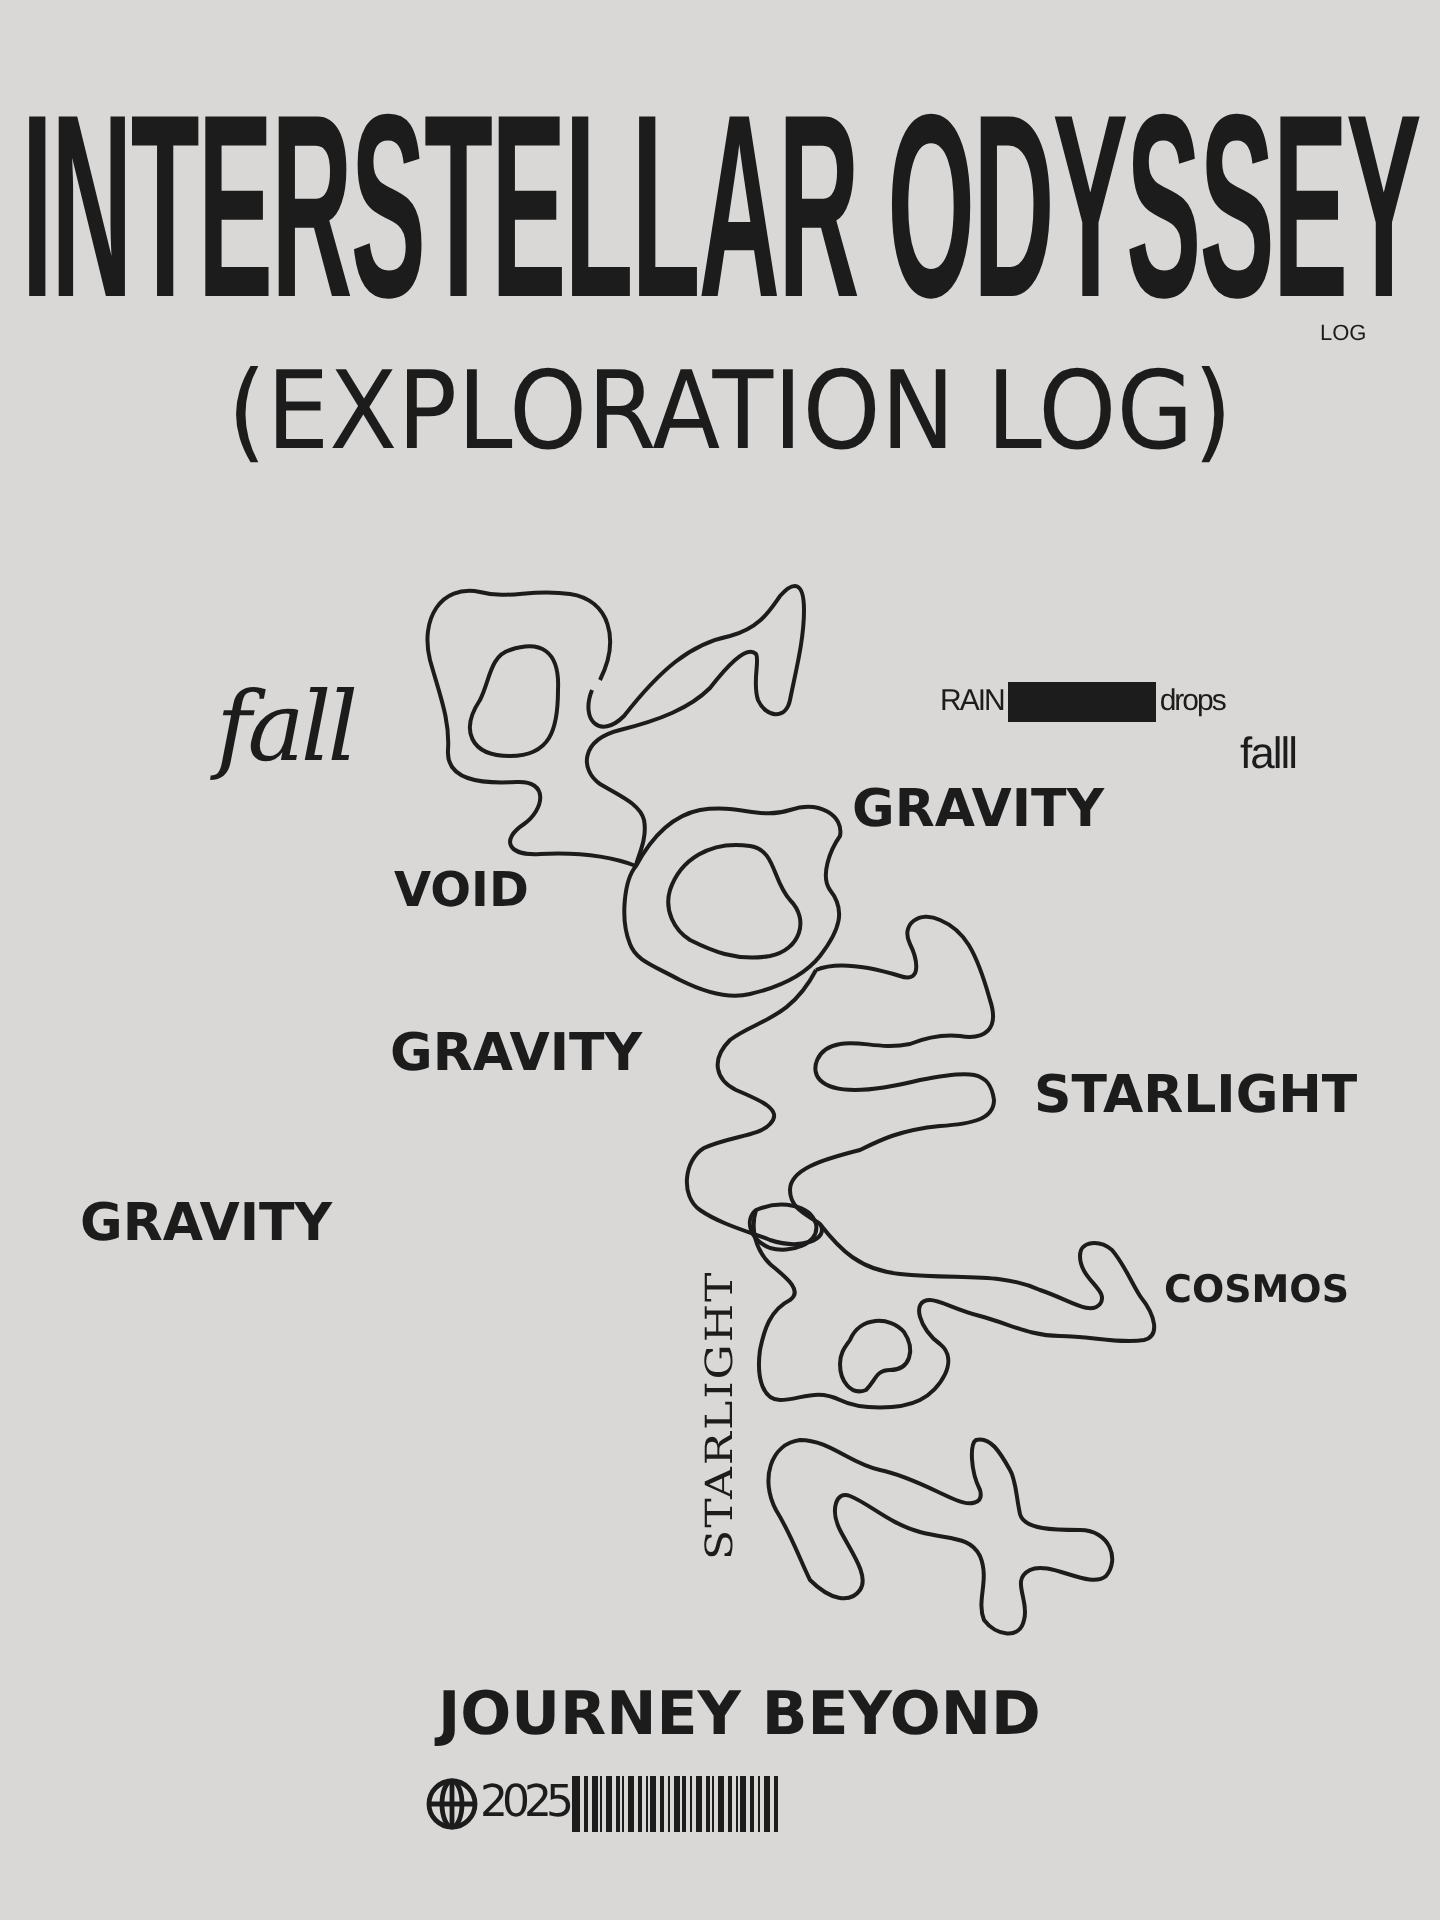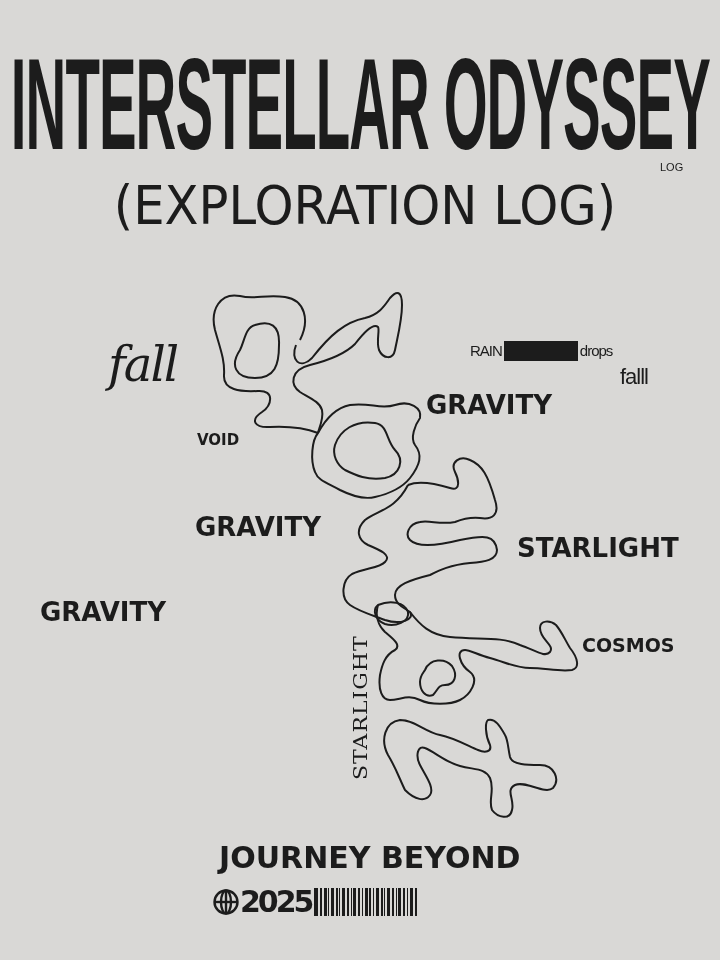--- a/index.html
+++ b/index.html
@@ -23,21 +23,21 @@
     .lbl { font-weight:700; font-family:"DejaVu Sans", sans-serif; white-space:nowrap; letter-spacing:0; }
     .rain-row { left:470px; top:340px; display:flex; align-items:center; font-size:15px; line-height:22px; letter-spacing:-1px;}
     .rain-bar { width:74px; height:20px; background:#1c1c1c; margin:0 2px; }
     .falll { left:620px; top:366px; font-size:22px; line-height:22px; letter-spacing:-1px; }
     .starlight-v {
       left:350px; top:780px; font-family:"DejaVu Serif", serif; font-size:22px; letter-spacing:1px;
       transform:rotate(-90deg); transform-origin:left top; white-space:nowrap; transform:rotate(-90deg) scaleY(0.85);
     }
     .journey { left:180px; top:840px; font-size:30px; line-height:36px;margin-left:39px; }
     .footer-row { left:212px; top:885px; display:flex; align-items:center; height:34px; }
-    .year { font-size:30px; font-weight:700; letter-spacing:-3px; line-height:34px; font-family:"DejaVu Sans", sans-serif;text-align:center; }
+    .year { font-size:22px; font-weight:400; letter-spacing:-3px; line-height:34px; font-family:"DejaVu Sans", sans-serif;text-align:center; }
     .barcode { display:flex; align-items:stretch; height:28px; margin-left:2px; }
     .barcode span { display:block; background:#1c1c1c; height:100%; }
   </style>
 </head>
 <body>
 
 <div class="abs title-wrap">
   <span class="title-inner">INTERSTELLAR ODYSSEY</span>
 </div>
 <div class="abs log-small">LOG</div>
@@ -68,21 +68,21 @@
 <div class="abs fall">fall</div>
 
 <div class="abs rain-row">
   <span>RAIN</span>
   <span class="rain-bar"></span>
   <span>drops</span>
 </div>
 <div class="abs falll">falll</div>
 
 <div class="abs lbl" style="left:426px;top:390px;font-size:26px;">GRAVITY</div>
-<div class="abs lbl" style="left:197px;top:431px;font-size:15px;">VOID</div>
+<div class="abs lbl" style="left:197px;top:431px;font-size:24px;">VOID</div>
 <div class="abs lbl" style="left:195px;top:512px;font-size:26px;">GRAVITY</div>
 <div class="abs lbl" style="left:517px;top:533px;font-size:26px;">STARLIGHT</div>
 <div class="abs lbl" style="left:40px;top:597px;font-size:26px;">GRAVITY</div>
 <div class="abs lbl" style="left:582px;top:634px;font-size:19px;">COSMOS</div>
 <div class="abs starlight-v">STARLIGHT</div>
 
 <div class="abs lbl journey">JOURNEY BEYOND</div>
 <div class="abs footer-row">
   <svg width="28" height="28" viewBox="0 0 28 28" fill="none" stroke="#1c1c1c" stroke-width="2.4">
     <circle cx="14" cy="14" r="11.5"></circle>

